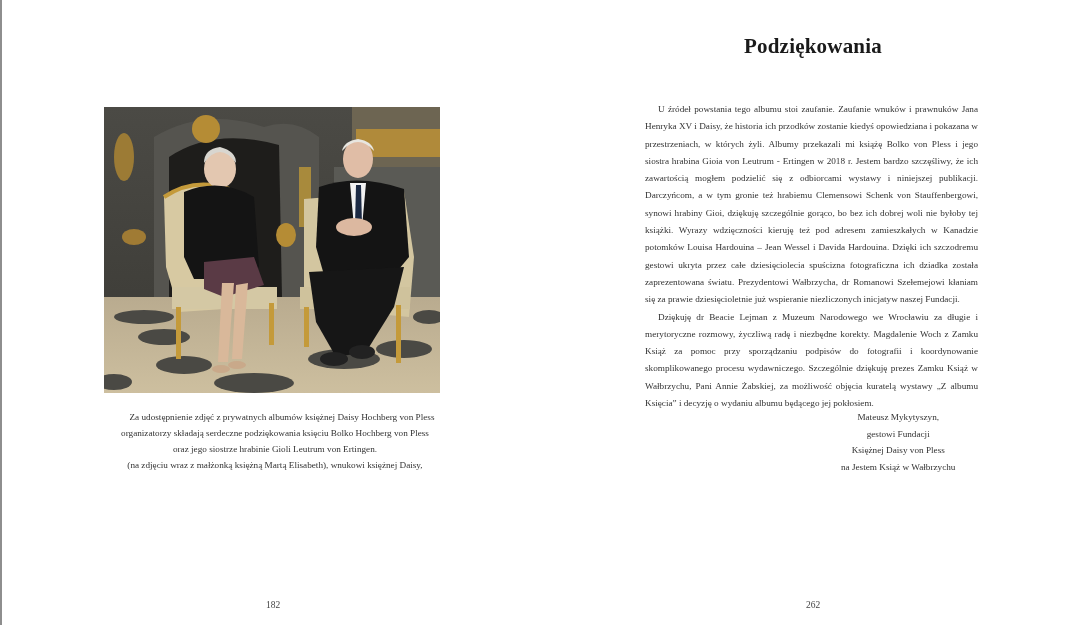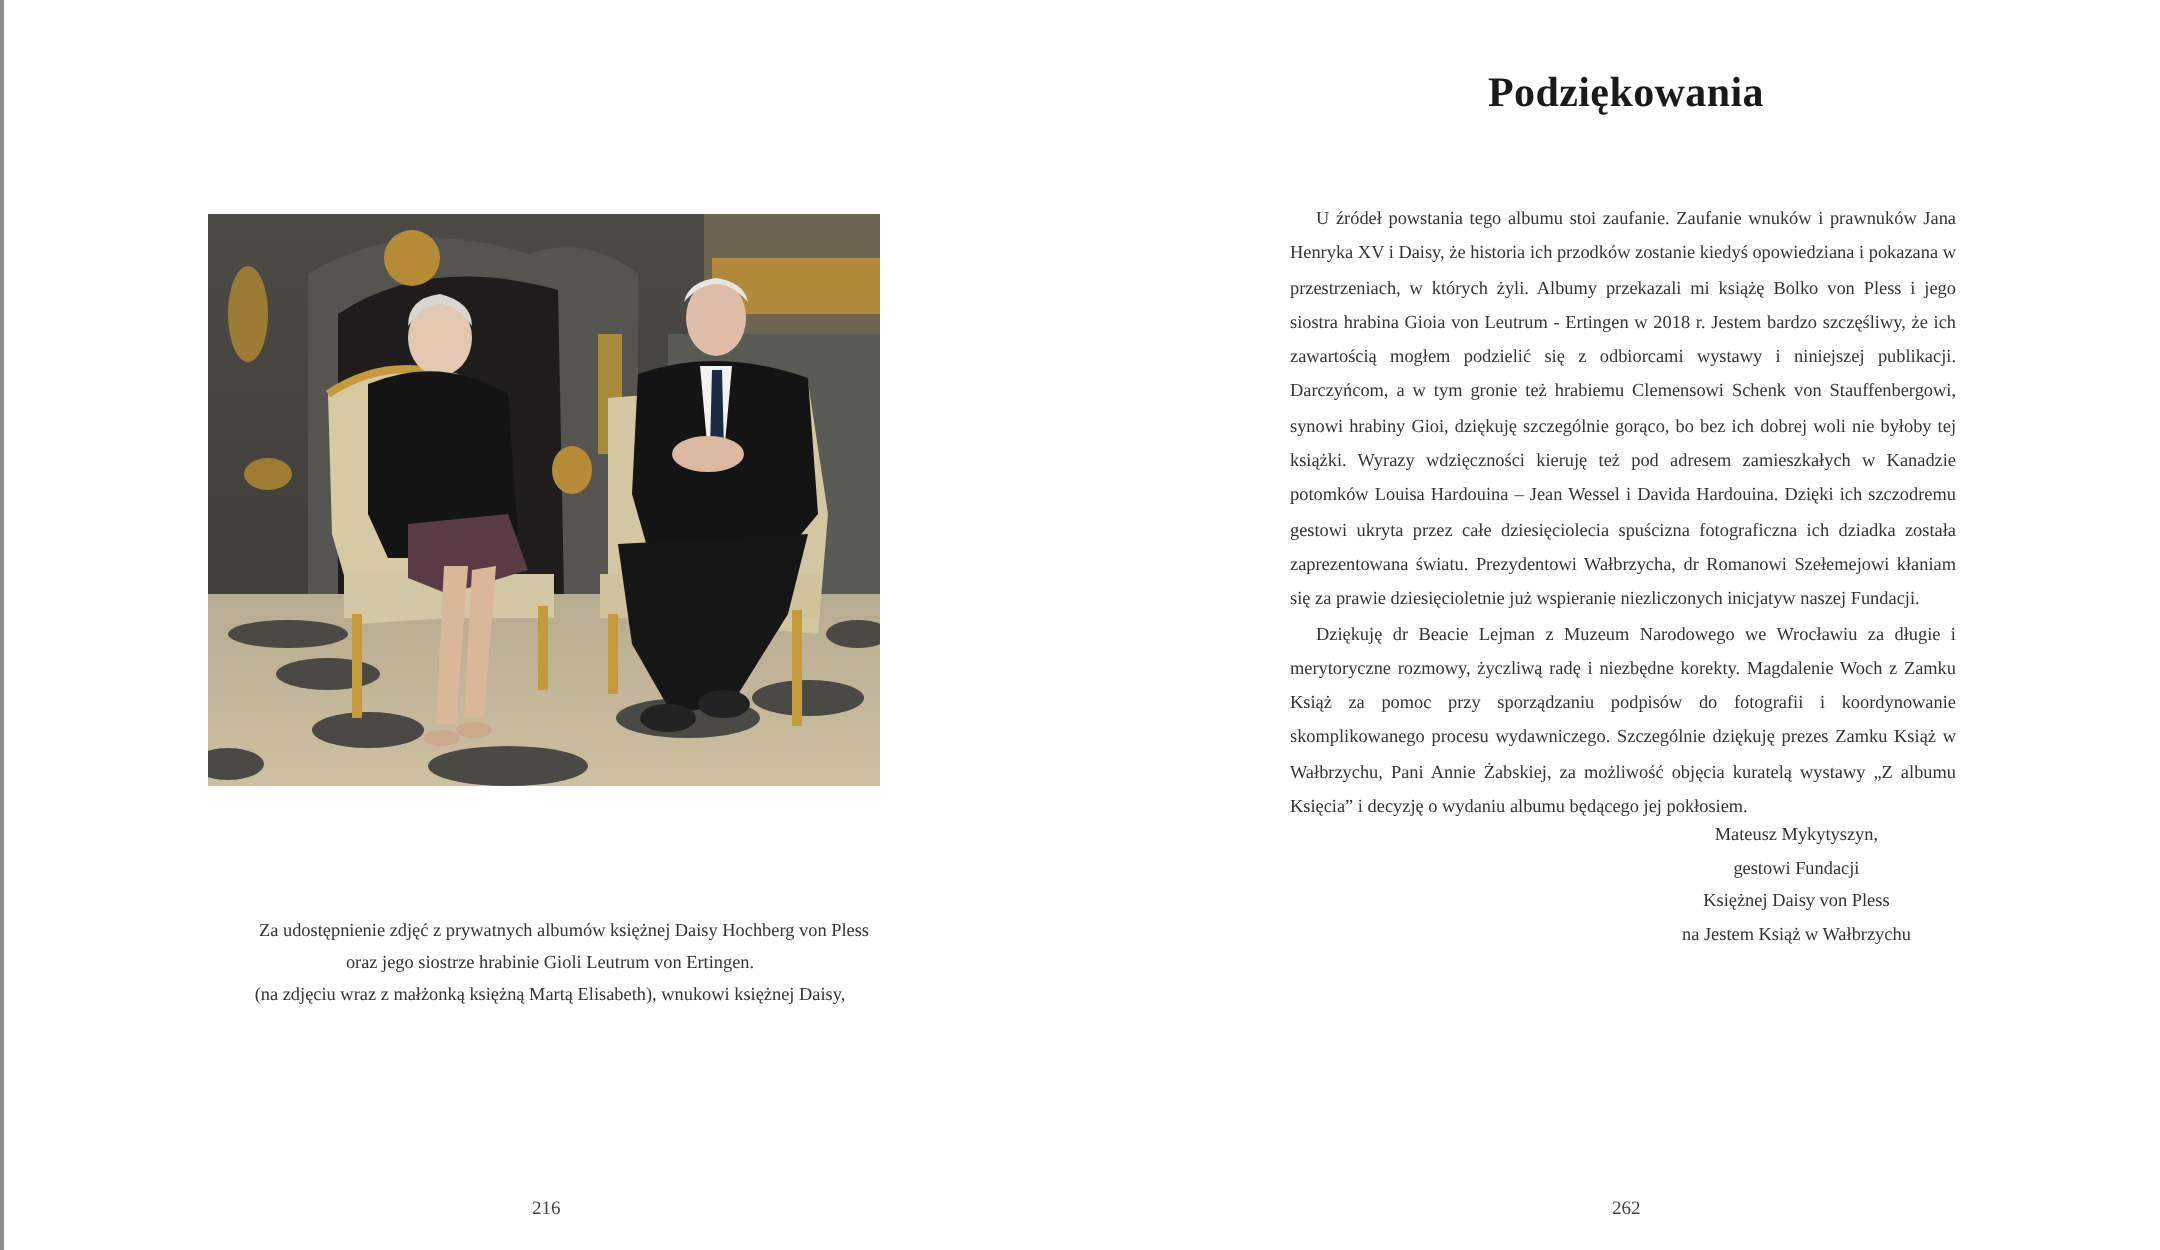--- a/index.html
+++ b/index.html
@@ -22,21 +22,21 @@
       position: absolute; left: 102px; top: 107px; width: 336px; height: 286px;
       overflow: hidden; background: #3a3a36;
     }
     .photo svg { display: block; width: 100%; height: 100%; }
 
     .caption {
       position: absolute; left: 100px; top: 409px; width: 346px;
       font-size: 9.2px; line-height: 16px; text-align: center; color: #333;
     }
     .caption .line { display: block; white-space: nowrap; }
-    .caption .line.first { padding-left: 14px; margin-top: 48px; }
+    .caption .line.first { padding-left: 14px; }
 
     .page-number {
       position: absolute; top: 600px; font-size: 9.5px; color: #444;
     }
     .page-left .page-number { left: 264px; }
     .page-right .page-number { left: 266px; }
 
     .title {
       position: absolute; left: 160px; top: 34px; width: 226px; text-align: center;
       font-size: 21px; font-weight: bold; color: #1a1a1a; letter-spacing: 0.2px;
@@ -124,25 +124,26 @@
       <path d="M252 78 L257 78 L258 118 L251 118 Z" fill="#1c2a44"></path>
       <ellipse cx="250" cy="120" rx="18" ry="9" fill="#dcb8a0"></ellipse>
       <path d="M205 165 L300 160 L290 200 L262 245 L232 250 L212 215 Z" fill="#161616"></path>
       <ellipse cx="230" cy="252" rx="14" ry="7" fill="#222"></ellipse>
       <ellipse cx="258" cy="245" rx="13" ry="7" fill="#222"></ellipse>
     </svg>
   </div>
 
   <div class="caption">
     <span class="line first">Za udostępnienie zdjęć z prywatnych albumów księżnej Daisy Hochberg von Pless</span>
+    <span class="line">organizatorzy składają serdeczne podziękowania księciu Bolko Hochberg von Pless</span>
     <span class="line">oraz jego siostrze hrabinie Gioli Leutrum von Ertingen.</span>
     <span class="line">(na zdjęciu wraz z małżonką księżną Martą Elisabeth), wnukowi księżnej Daisy,</span>
   </div>
 
-  <div class="page-number">216</div>
+  <div class="page-number">182</div>
 </div>
 
 <div class="page page-right">
   <div class="title">Podziękowania</div>
 
   <div class="body-text">
     <p>U źródeł powstania tego albumu stoi zaufanie. Zaufanie wnuków i prawnuków Jana Henryka XV i Daisy, że historia ich przodków zostanie kiedyś opowiedziana i pokazana w przestrzeniach, w których żyli. Albumy przekazali mi książę Bolko von Pless i jego siostra hrabina Gioia von Leutrum - Ertingen w 2018 r. Jestem bardzo szczęśliwy, że ich zawartością mogłem podzielić się z odbiorcami wystawy i niniejszej publikacji. Darczyńcom, a w tym gronie też hrabiemu Clemensowi Schenk von Stauffenbergowi, synowi hrabiny Gioi, dziękuję szczególnie gorąco, bo bez ich dobrej woli nie byłoby tej książki. Wyrazy wdzięczności kieruję też pod adresem zamieszkałych w Kanadzie potomków Louisa Hardouina – Jean Wessel i Davida Hardouina. Dzięki ich szczodremu gestowi ukryta przez całe dziesięciolecia spuścizna fotograficzna ich dziadka została zaprezentowana światu. Prezydentowi Wałbrzycha, dr Romanowi Szełemejowi kłaniam się za prawie dziesięcioletnie już wspieranie niezliczonych inicjatyw naszej Fundacji.</p>
     <p>Dziękuję dr Beacie Lejman z Muzeum Narodowego we Wrocławiu za długie i merytoryczne rozmowy, życzliwą radę i niezbędne korekty. Magdalenie Woch z Zamku Książ za pomoc przy sporządzaniu podpisów do fotografii i koordynowanie skomplikowanego procesu wydawniczego. Szczególnie dziękuję prezes Zamku Książ w Wałbrzychu, Pani Annie Żabskiej, za możliwość objęcia kuratelą wystawy „Z albumu Księcia” i decyzję o wydaniu albumu będącego jej pokłosiem.</p>
   </div>
 

